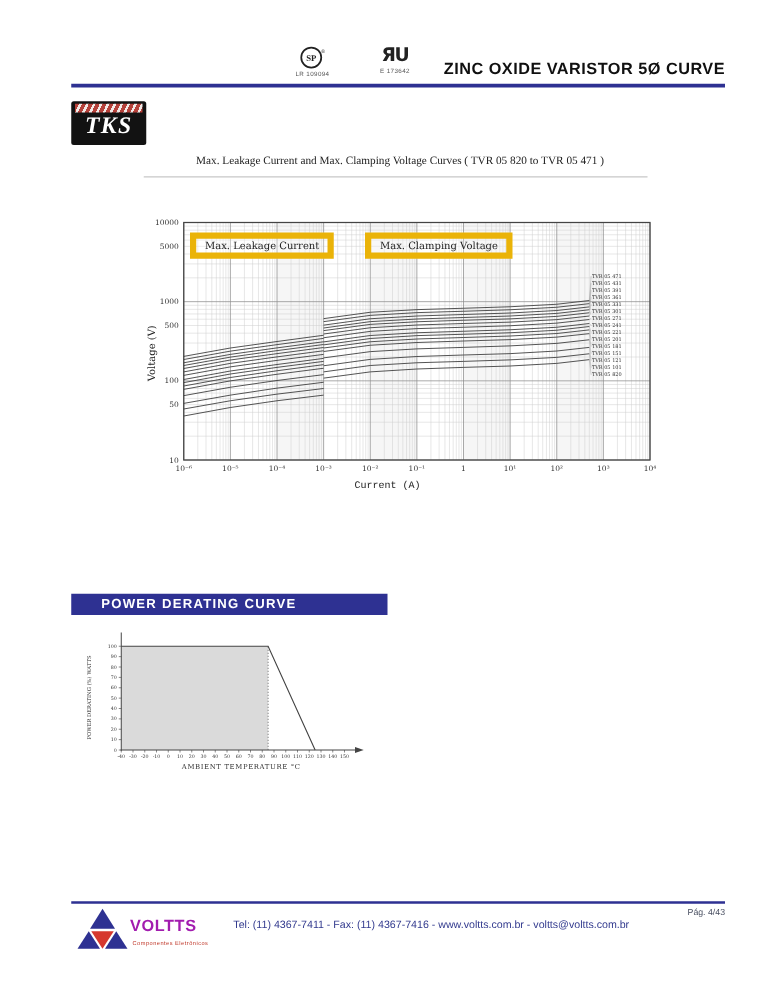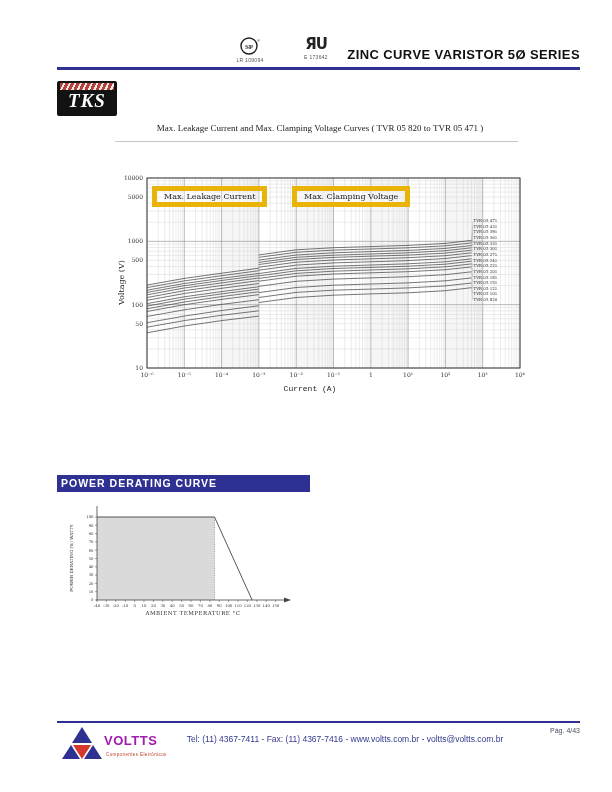--- a/index.html
+++ b/index.html
@@ -31,21 +31,21 @@
                font-family:"DejaVu Serif",serif;font-size:8px;color:#222;white-space:nowrap;}
   .xaxis-title{left:250px;top:384px;width:120px;text-align:center;
                font-family:Liberation Mono, monospace;font-size:8px;color:#222;}
   .watermark{left:132px;top:356px;width:360px;font-size:42px;letter-spacing:5px;
              color:#d6cdcb;opacity:.8;z-index:5;pointer-events:none;
              font-family:"DejaVu Sans",sans-serif;white-space:nowrap;}
 
   
   .banner{left:57px;top:475px;width:253px;height:17px;background:#2e3192;color:#fff;
           font-weight:bold;font-size:10.5px;letter-spacing:1px;line-height:17px;
-          padding-left:4px;box-sizing:border-box;}
+          padding-left:24px;box-sizing:border-box;}
 
   
   .f-line{left:57px;top:721px;width:523px;height:2px;background:#2e3192;}
   .f-brand{left:104px;top:733px;font-weight:bold;font-size:13px;color:#a21caf;letter-spacing:.5px;}
   .f-tag{left:106px;top:752px;font-size:4.5px;color:#c0392b;letter-spacing:.4px;}
   .f-addr{left:150px;top:733px;width:390px;text-align:center;font-size:8.5px;
           color:#323a8e;line-height:13px;}
   .f-page{left:510px;top:727px;width:70px;text-align:right;font-size:7px;color:#4a5062;}
 </style>
 </head>
@@ -65,21 +65,21 @@
       <text x="19.5" y="6" text-anchor="middle" font-size="4" fill="#222">®</text>
     </svg>
     <div class="cert-num">LR 109094</div>
   </div>
 
   <div class="abs cert" style="left:278px;top:35px;width:36px;margin-left:20px;">
     <div class="ul-glyph">ЯU</div>
     <div class="cert-num">E 173642</div>
   </div>
 
-  <div class="abs hdr-title">ZINC CURVE VARISTOR 5Ø SERIES</div>
+  <div class="abs hdr-title">ZINC OXIDE VARISTOR 5Ø CURVE</div>
   <div class="abs navy-rule" style="left:57px;top:67px;width:523px;height:2.5px;"></div>
 
   <div class="abs fig-title">Max. Leakage Current and Max. Clamping Voltage Curves  (  TVR 05 820 to TVR 05 471  )</div>
   <div class="abs fig-underline"></div>
 
   <svg id="main-chart-svg" class="abs" style="left:105px;top:148px;z-index:1;" width="450" height="262">
       <rect x="116.6" y="30" width="37.3" height="190" fill="rgba(110,110,110,0.06)"></rect>
       <rect x="191.2" y="30" width="37.3" height="190" fill="rgba(110,110,110,0.06)"></rect>
       <rect x="265.79999999999995" y="30" width="37.3" height="190" fill="rgba(110,110,110,0.06)"></rect>
       <rect x="340.4" y="30" width="37.3" height="190" fill="rgba(110,110,110,0.06)"></rect>

